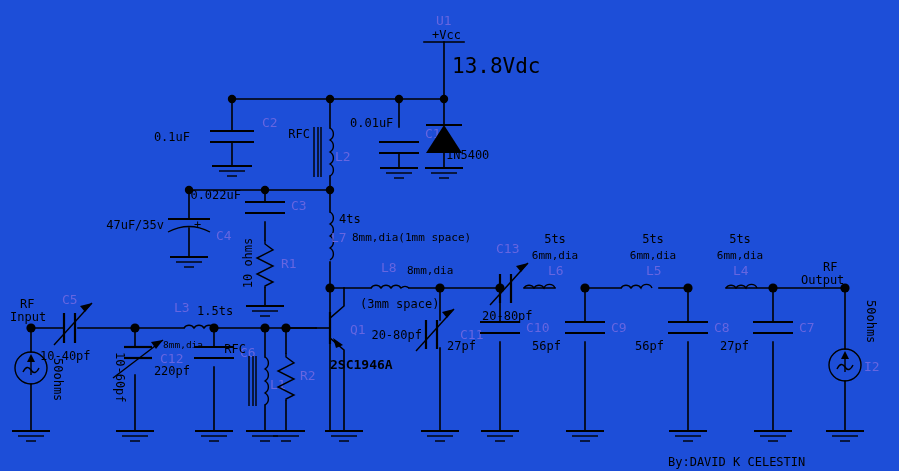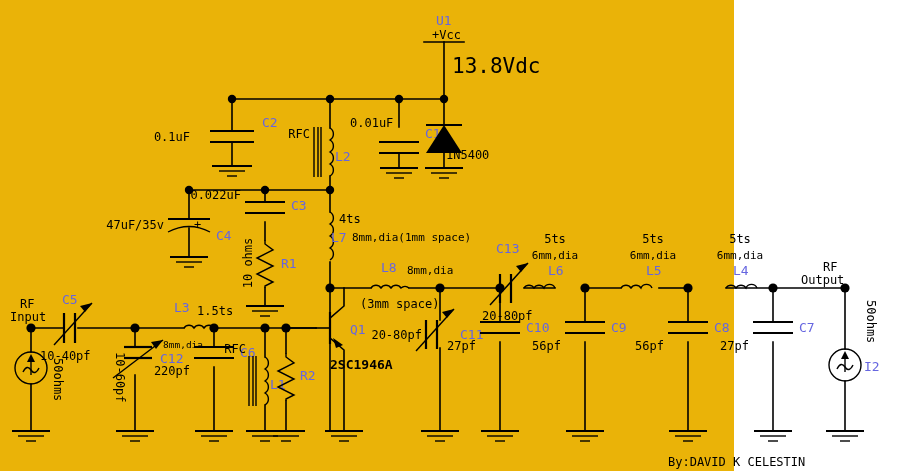--- a/index.html
+++ b/index.html
@@ -1,18 +1,18 @@
 <!DOCTYPE html>
 <html><head>
 <meta charset="utf-8">
 <style>
   html,body{margin:0;padding:0;background:#ffffff;}
   body{width:899px;height:471px;overflow:hidden;
        font-family:"DejaVu Sans Mono","Liberation Mono",monospace;}
-  #sheet{position:relative;width:734px;height:471px;background:#eab308;}
+  #sheet{position:relative;width:899px;height:471px;background:#1d4ed8;}
   svg{display:block;}
   .wire{stroke:#000;stroke-width:1.6;fill:none;stroke-linecap:square;}
   .thin{stroke:#000;stroke-width:1.4;fill:none;}
   .plate{stroke:#000;stroke-width:2.2;fill:none;}
   .dot{fill:#000;}
   .fillk{fill:#000;stroke:none;}
   text{font-family:"DejaVu Sans Mono","Liberation Mono",monospace;fill:#000;}
   .ref{fill:#6666e0;font-size:13px;}
   .val{fill:#000;font-size:12px;}
   .big{fill:#000;font-size:21px;}

